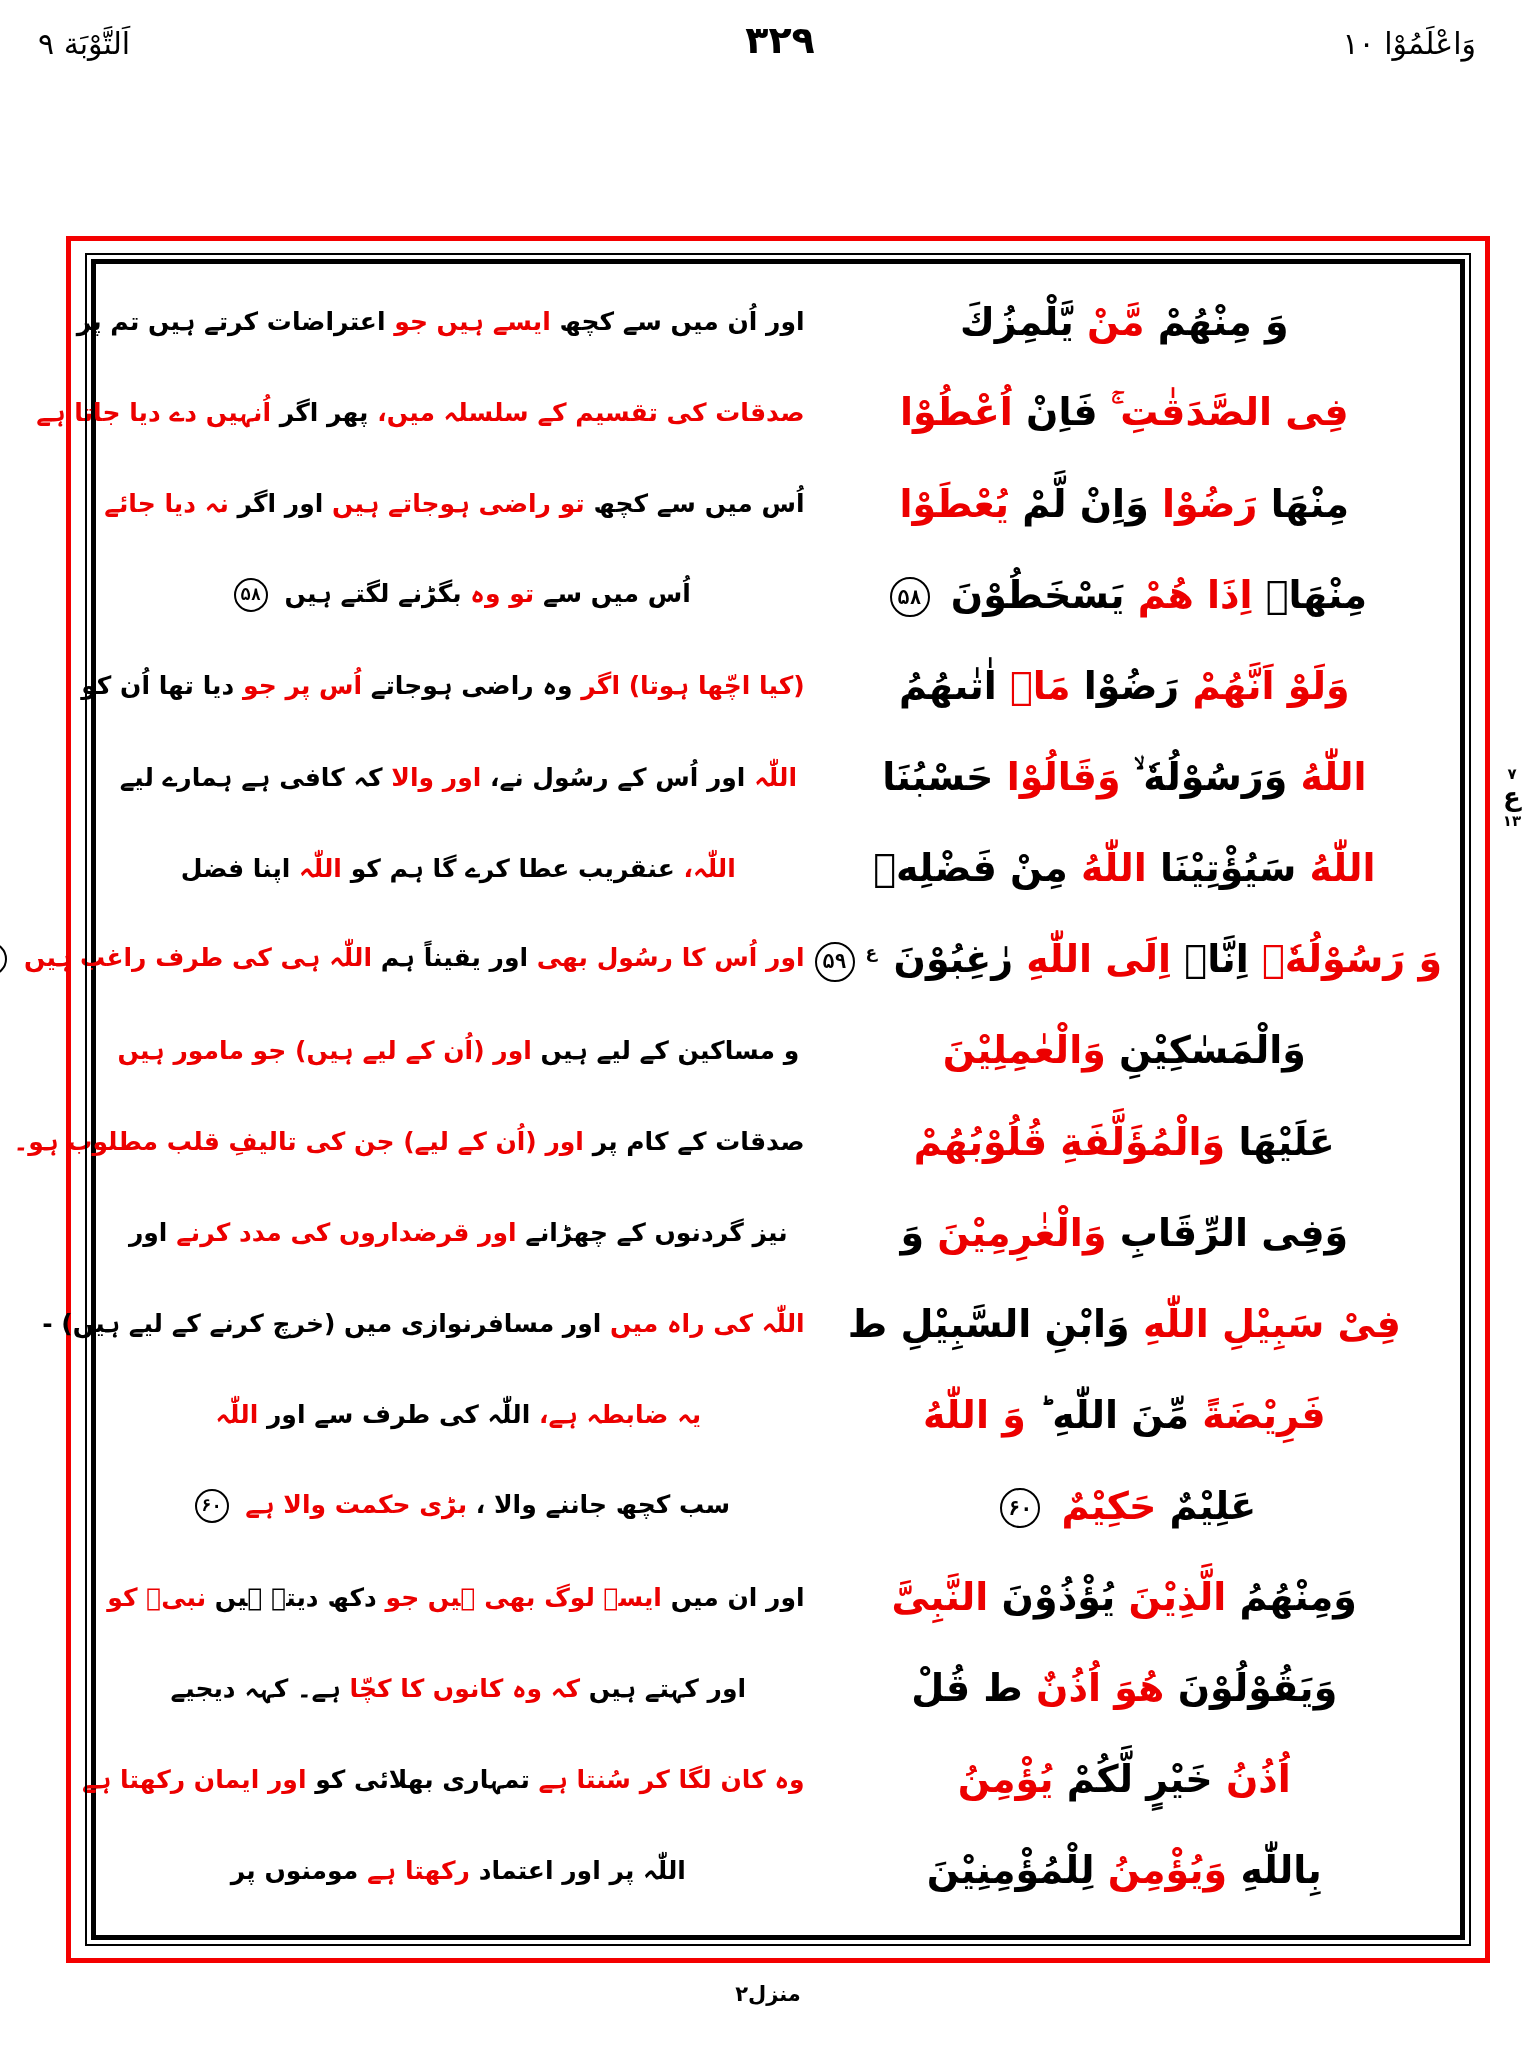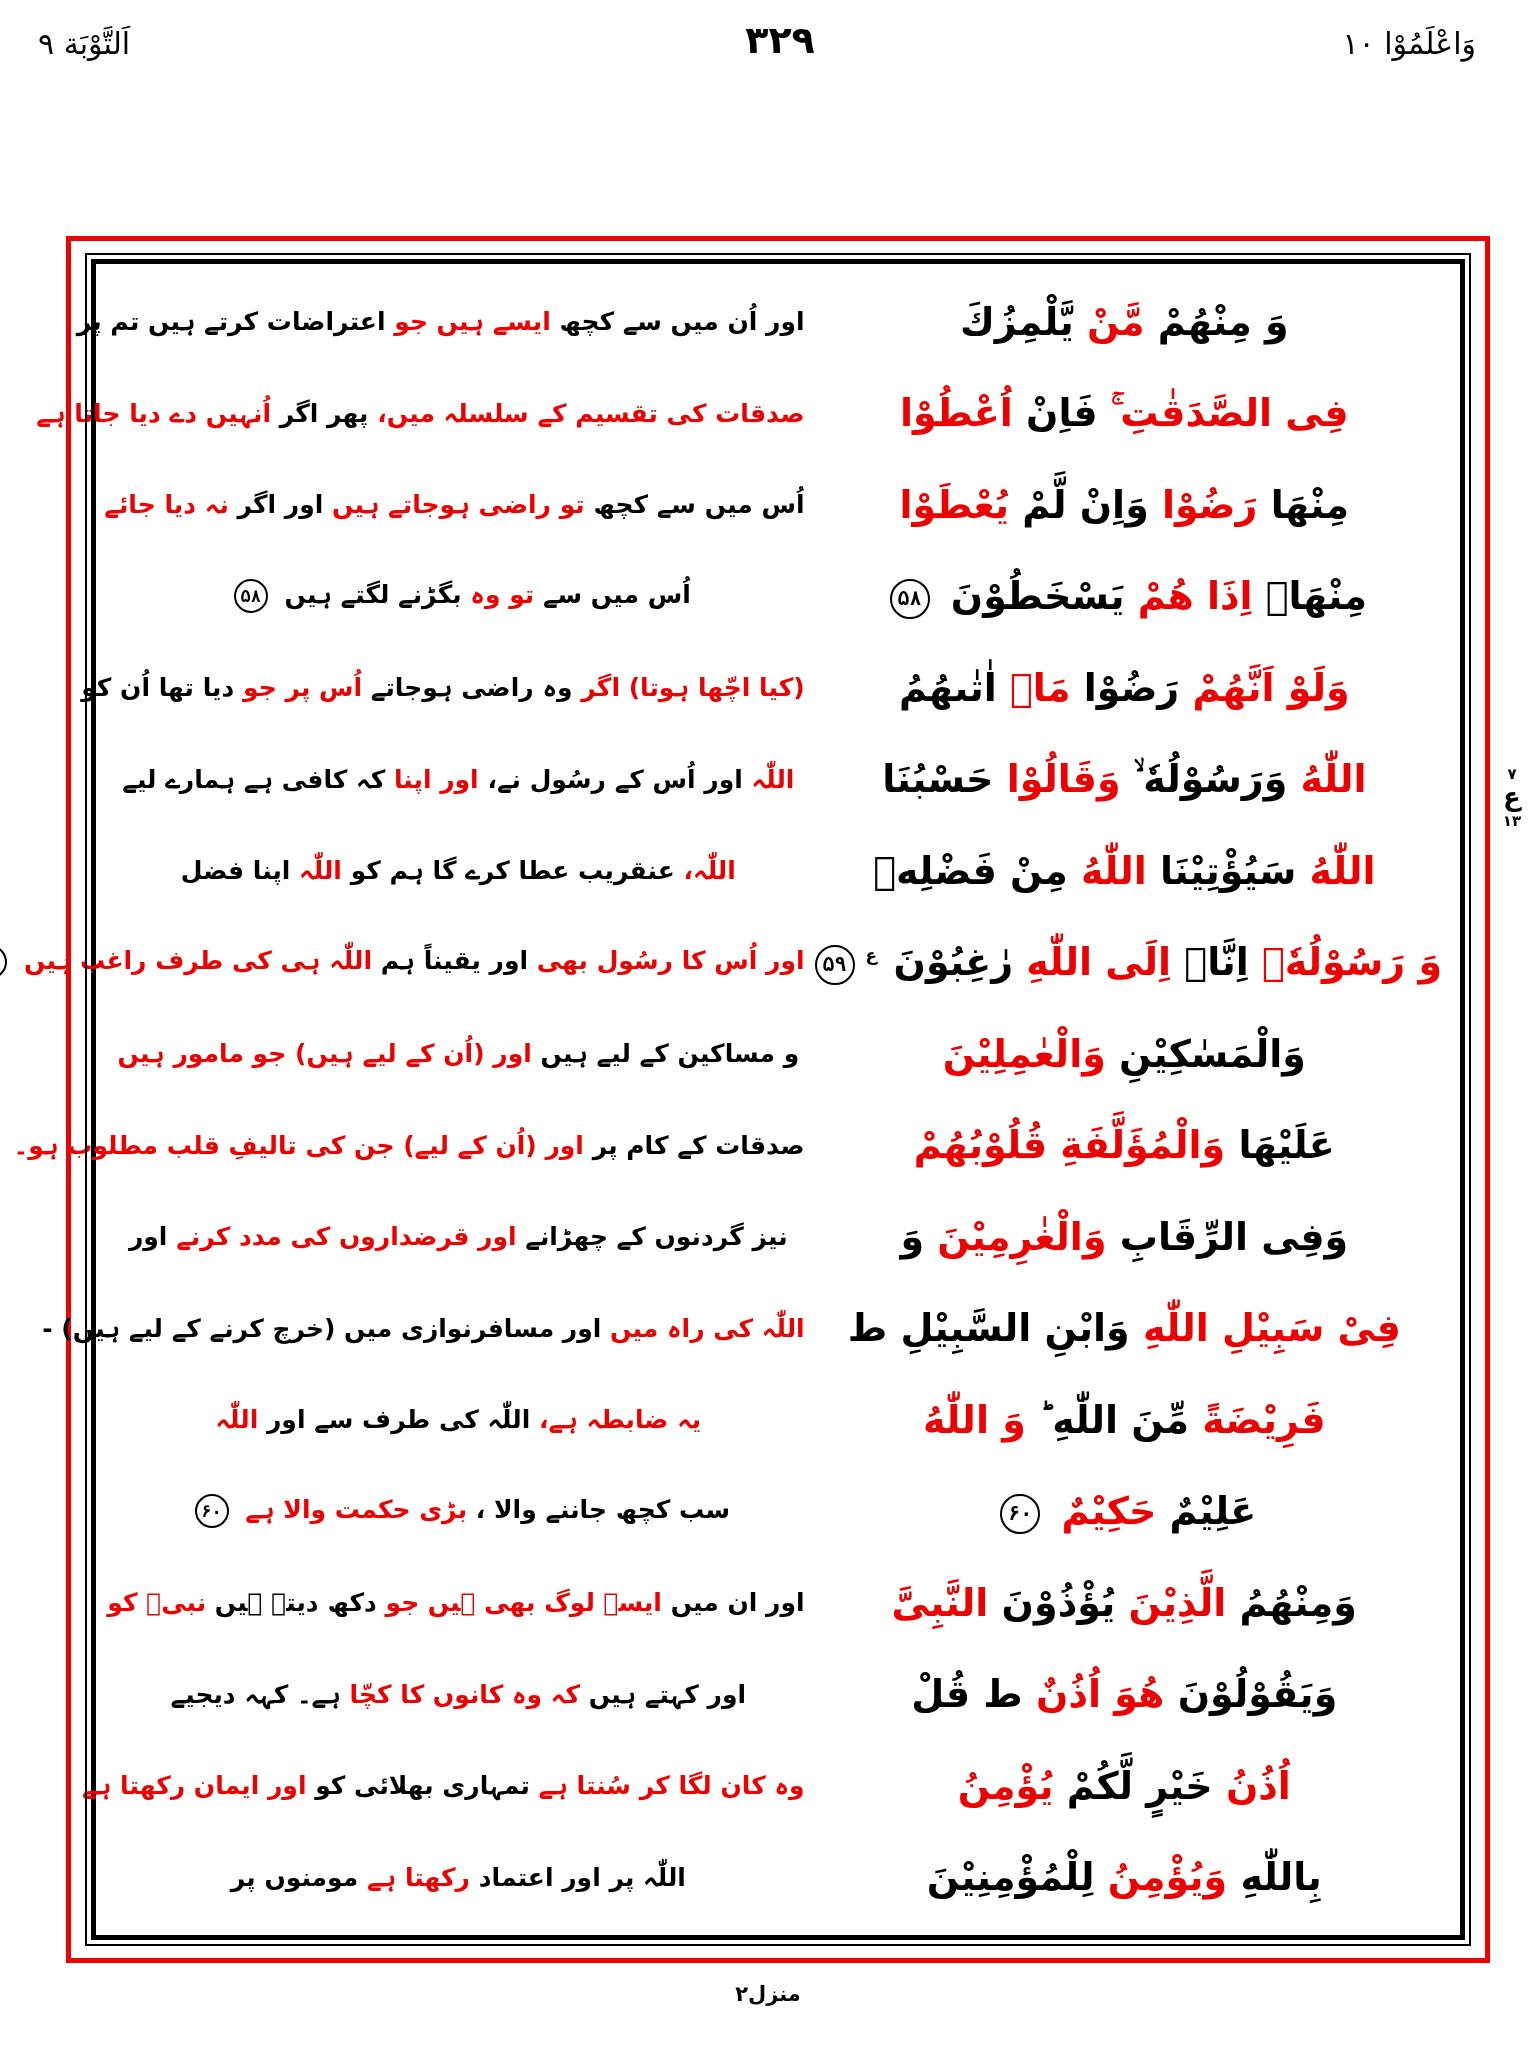--- a/index.html
+++ b/index.html
@@ -26,21 +26,21 @@
     border:5px solid #f40000;
     box-sizing:border-box;
     padding:18px 20px;
   }
   .frame-inner {
     width:100%; height:100%;
     box-sizing:border-box;
     border:5px solid #000;
     outline:2px solid #000;
     outline-offset:4px;
-    padding:12px 16px 12px 16px;
+    padding:12px 16px 19px 16px;
   }
   .rows {
     display:flex; flex-direction:column;
     justify-content:space-between;
     height:100%;
     direction:ltr;
   }
   .row { display:flex; flex:1; align-items:center; direction:ltr; }
   .cell {
     direction:rtl; text-align:center; white-space:nowrap;
@@ -98,21 +98,21 @@
         </div>
         <div class="row">
           <div class="cell urdu-cell"><span class="seg-k">اُس میں سے </span><span class="seg-r">تو وہ </span><span class="seg-k">بگڑنے لگتے ہیں </span><span class="verse-badge">۵۸</span></div>
           <div class="cell arabic-cell"><span class="seg-k">مِنْهَاۤ </span><span class="seg-r">اِذَا هُمْ </span><span class="seg-k">يَسْخَطُوْنَ </span><span class="verse-badge">۵۸</span></div>
         </div>
         <div class="row">
           <div class="cell urdu-cell"><span class="seg-r">(کیا اچّھا ہوتا) اگر </span><span class="seg-k">وہ راضی ہوجاتے </span><span class="seg-r">اُس پر جو </span><span class="seg-k">دیا تھا اُن کو</span></div>
           <div class="cell arabic-cell"><span class="seg-r">وَلَوْ اَنَّهُمْ </span><span class="seg-k">رَضُوْا </span><span class="seg-r">مَاۤ </span><span class="seg-k">اٰتٰىهُمُ</span></div>
         </div>
         <div class="row">
-          <div class="cell urdu-cell"><span class="seg-r">اللّٰہ </span><span class="seg-k">اور اُس کے رسُول نے، </span><span class="seg-r">اور اپنا </span><span class="seg-k">کہ کافی ہے ہمارے لیے</span></div>
+          <div class="cell urdu-cell"><span class="seg-r">اللّٰہ </span><span class="seg-k">اور اُس کے رسُول نے، </span><span class="seg-r">اور والا </span><span class="seg-k">کہ کافی ہے ہمارے لیے</span></div>
           <div class="cell arabic-cell"><span class="seg-r">اللّٰهُ </span><span class="seg-k">وَرَسُوْلُهٗ ۙ </span><span class="seg-r">وَقَالُوْا </span><span class="seg-k">حَسْبُنَا</span></div>
         </div>
         <div class="row">
           <div class="cell urdu-cell"><span class="seg-r">اللّٰہ، </span><span class="seg-k">عنقریب عطا کرے گا ہم کو </span><span class="seg-r">اللّٰہ </span><span class="seg-k">اپنا فضل</span></div>
           <div class="cell arabic-cell"><span class="seg-r">اللّٰهُ </span><span class="seg-k">سَيُؤْتِيْنَا </span><span class="seg-r">اللّٰهُ </span><span class="seg-k">مِنْ فَضْلِهٖ</span></div>
         </div>
         <div class="row">
           <div class="cell urdu-cell"><span class="seg-r">اور اُس کا رسُول بھی </span><span class="seg-k">اور یقیناً ہم </span><span class="seg-r">اللّٰہ ہی کی طرف راغب ہیں </span><span class="verse-badge">۵۹</span></div>
           <div class="cell arabic-cell"><span class="seg-r">وَ رَسُوْلُهٗۤ </span><span class="seg-k">اِنَّاۤ </span><span class="seg-r">اِلَى اللّٰهِ </span><span class="seg-k">رٰغِبُوْنَ </span><span class="ruku-small">ع</span><span class="verse-badge">۵۹</span></div>
         </div>

